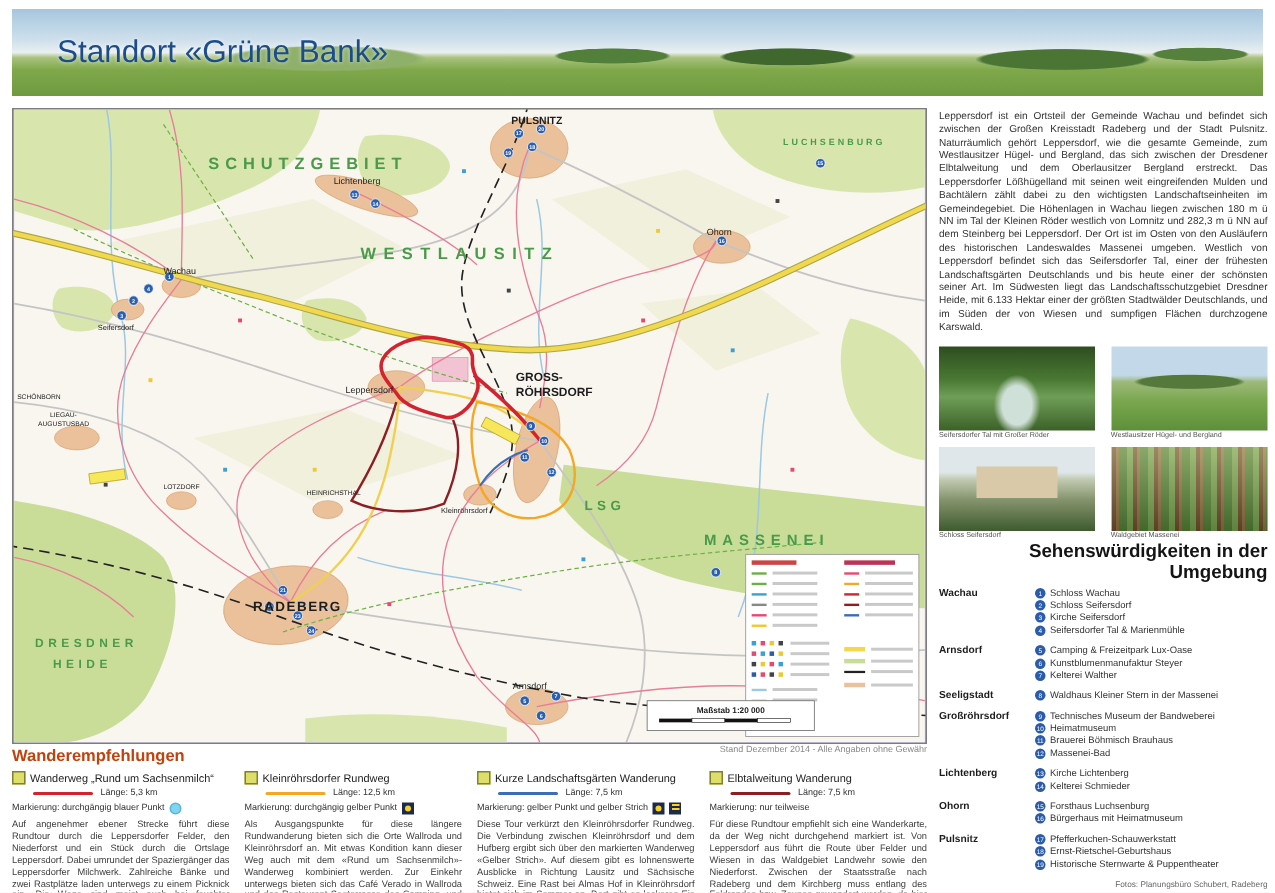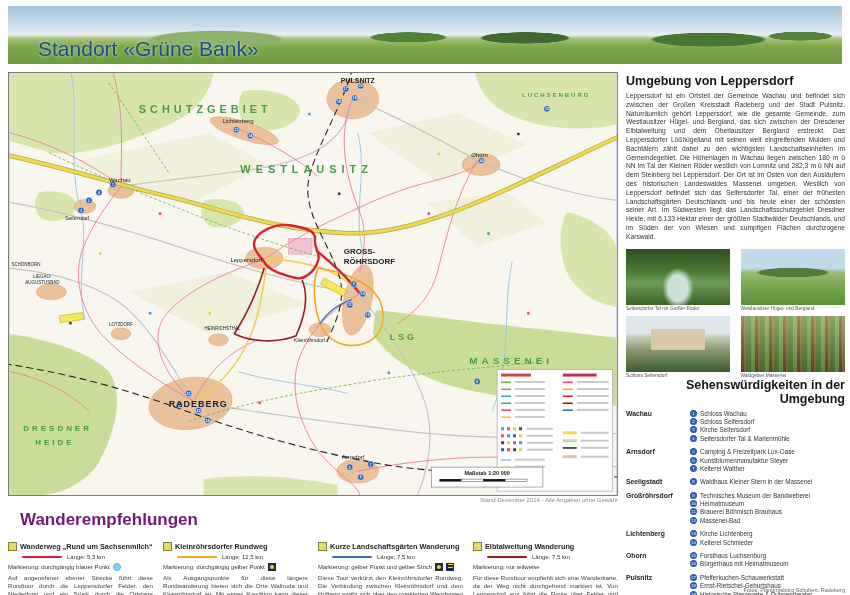--- a/index.html
+++ b/index.html
@@ -12,38 +12,38 @@
     position:absolute;left:8px;top:6px;width:834px;height:58px;
     background:
       radial-gradient(ellipse 70px 9px at 62% 55%, #40682e 0 60%, transparent 65%),
       radial-gradient(ellipse 90px 11px at 84% 58%, #4a7535 0 60%, transparent 65%),
       radial-gradient(ellipse 60px 8px at 48% 54%, #52803a 0 60%, transparent 65%),
       radial-gradient(ellipse 110px 14px at 25% 57%, #8fb06a 0 55%, transparent 62%),
       radial-gradient(ellipse 50px 7px at 95% 52%, #55813c 0 60%, transparent 65%),
       linear-gradient(180deg,#a6c6de 0%,#cfe0ec 36%,#e9eff1 50%,#a8c27c 56%,#7fa84b 70%,#6f9a3f 100%);
   }
   .title1{position:absolute;left:30px;top:4px;font-size:23px;font-weight:bold;color:#1b4c8c;text-shadow:0 0 3px rgba(255,255,255,.65);}
-  .title2{position:absolute;left:30px;top:31px;font-size:21px;font-weight:normal;color:#1b4c8c;text-shadow:0 0 3px rgba(255,255,255,.65);}
+  .title2{position:absolute;left:30px;top:17px;font-size:21px;font-weight:normal;color:#1b4c8c;text-shadow:0 0 3px rgba(255,255,255,.65);}
 
   
   .map-wrap{position:absolute;left:8px;top:72px;width:610px;height:424px;border:1px solid #7d7d7d;background:#c4b5fd;box-sizing:border-box;}
   .map-wrap svg{display:block;}
   svg text{font-family:"Liberation Sans",sans-serif;}
   .lbl-area{fill:#4a9a4a;font-weight:bold;}
   .lbl-town{fill:#1d1d1d;}
   .stand-note{position:absolute;left:8px;top:497px;width:610px;text-align:right;font-size:6px;color:#8a8a8a;}
 
   
   .bottom{position:absolute;left:8px;top:498px;width:610px;height:95px;}
-  .bottom h2{margin:12px;font-size:17px;font-weight:bold;color:#701a75;}
+  .bottom h2{margin:0;font-size:11px;font-weight:bold;color:#c2410c;}
   .routes{display:flex;gap:10px;margin-top:4px;}
   .route{width:145px;}
   .route-head{display:flex;align-items:center;gap:3px;}
   .route-head .sq{width:7px;height:7px;background:#dede6a;border:1px solid #80802e;flex:0 0 auto;}
-  .route-title{font-size:7.3px;font-weight:bold;color:#1d1d1d;line-height:8px;}
+  .route-title{font-size:7.3px;font-weight:normal;color:#1d1d1d;line-height:8px;}
   .route-len{display:flex;align-items:center;gap:5px;margin:3px 0 2px 14px;}
   .route-line{width:40px;height:2.5px;border-radius:1px;flex:0 0 auto;}
   .route-len span{font-size:6px;color:#333;}
   .route-mark{display:flex;align-items:center;gap:3px;font-size:6px;color:#333;margin-bottom:3px;min-height:9px;}
   .dot-blue{width:6px;height:6px;border-radius:50%;background:#7fd4f0;border:0.5px solid #57b6da;flex:0 0 auto;}
   .mark-sq{width:8px;height:8px;background:#1d2a4f;display:flex;align-items:center;justify-content:center;flex:0 0 auto;}
   .mark-sq .ydot{width:4px;height:4px;border-radius:50%;background:#f5d320;}
   .mark-sq .ybars{width:5px;height:5px;background:repeating-linear-gradient(180deg,#f5d320 0 1.4px,#1d2a4f 1.4px 2.8px);}
   .route-body{font-size:6.2px;line-height:7.9px;text-align:justify;color:#3d3d3d;}
 
@@ -422,21 +422,20 @@
       <div class="route-mark">
         <span>Markierung: nur teilweise</span>
       </div>
       <div class="route-body">Für diese Rundtour empfiehlt sich eine Wanderkarte, da der Weg nicht durchgehend markiert ist. Von Leppersdorf aus führt die Route über Felder und Wiesen in das Waldgebiet Landwehr sowie den Niederforst. Zwischen der Staatsstraße nach Radeberg und dem Kirchberg muss entlang des Feldrandes bzw. Zaunes gewandert werden, da hier kein Weg vorhanden ist.</div>
     </div>
 
   </div>
 </div>
 
 <div class="sidebar">
-  <h2>Umgebung von Leppersdorf</h2>
   <p class="about-text">Leppersdorf ist ein Ortsteil der Gemeinde Wachau und befindet sich zwischen der Großen Kreisstadt Radeberg und der Stadt Pulsnitz. Naturräumlich gehört Leppersdorf, wie die gesamte Gemeinde, zum Westlausitzer Hügel- und Bergland, das sich zwischen der Dresdener Elbtalweitung und dem Oberlausitzer Bergland erstreckt. Das Leppersdorfer Lößhügelland mit seinen weit eingreifenden Mulden und Bachtälern zählt dabei zu den wichtigsten Landschaftseinheiten im Gemeindegebiet. Die Höhenlagen in Wachau liegen zwischen 180 m ü NN im Tal der Kleinen Röder westlich von Lomnitz und 282,3 m ü NN auf dem Steinberg bei Leppersdorf. Der Ort ist im Osten von den Ausläufern des historischen Landeswaldes Massenei umgeben. Westlich von Leppersdorf befindet sich das Seifersdorfer Tal, einer der frühesten Landschaftsgärten Deutschlands und bis heute einer der schönsten seiner Art. Im Südwesten liegt das Landschaftsschutzgebiet Dresdner Heide, mit 6.133 Hektar einer der größten Stadtwälder Deutschlands, und im Süden der von Wiesen und sumpfigen Flächen durchzogene Karswald.</p>
 
   <div class="photos">
     <div>
       <div class="photo ph1"></div>
       <div class="caption">Seifersdorfer Tal mit Großer Röder</div>
     </div>
     <div>
       <div class="photo ph2"></div>
       <div class="caption">Westlausitzer Hügel- und Bergland</div>

